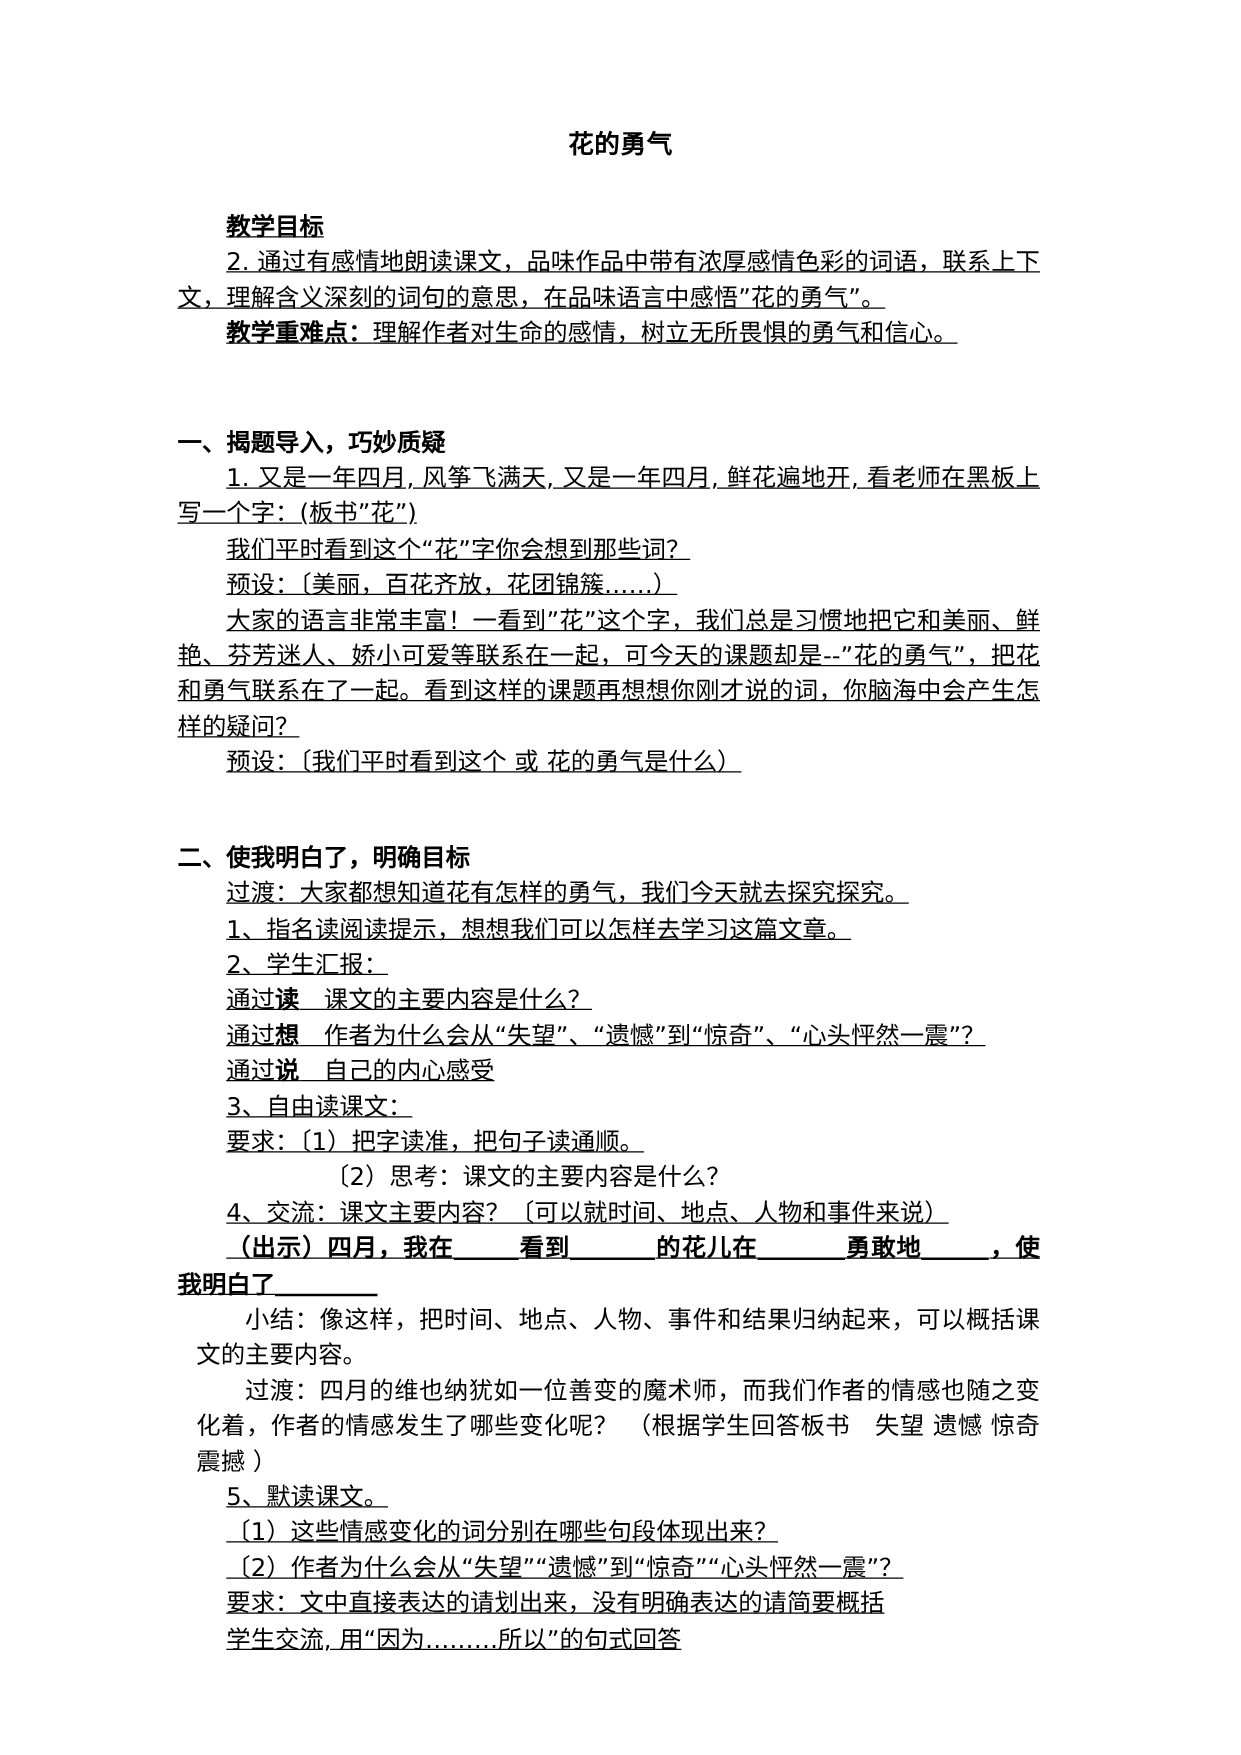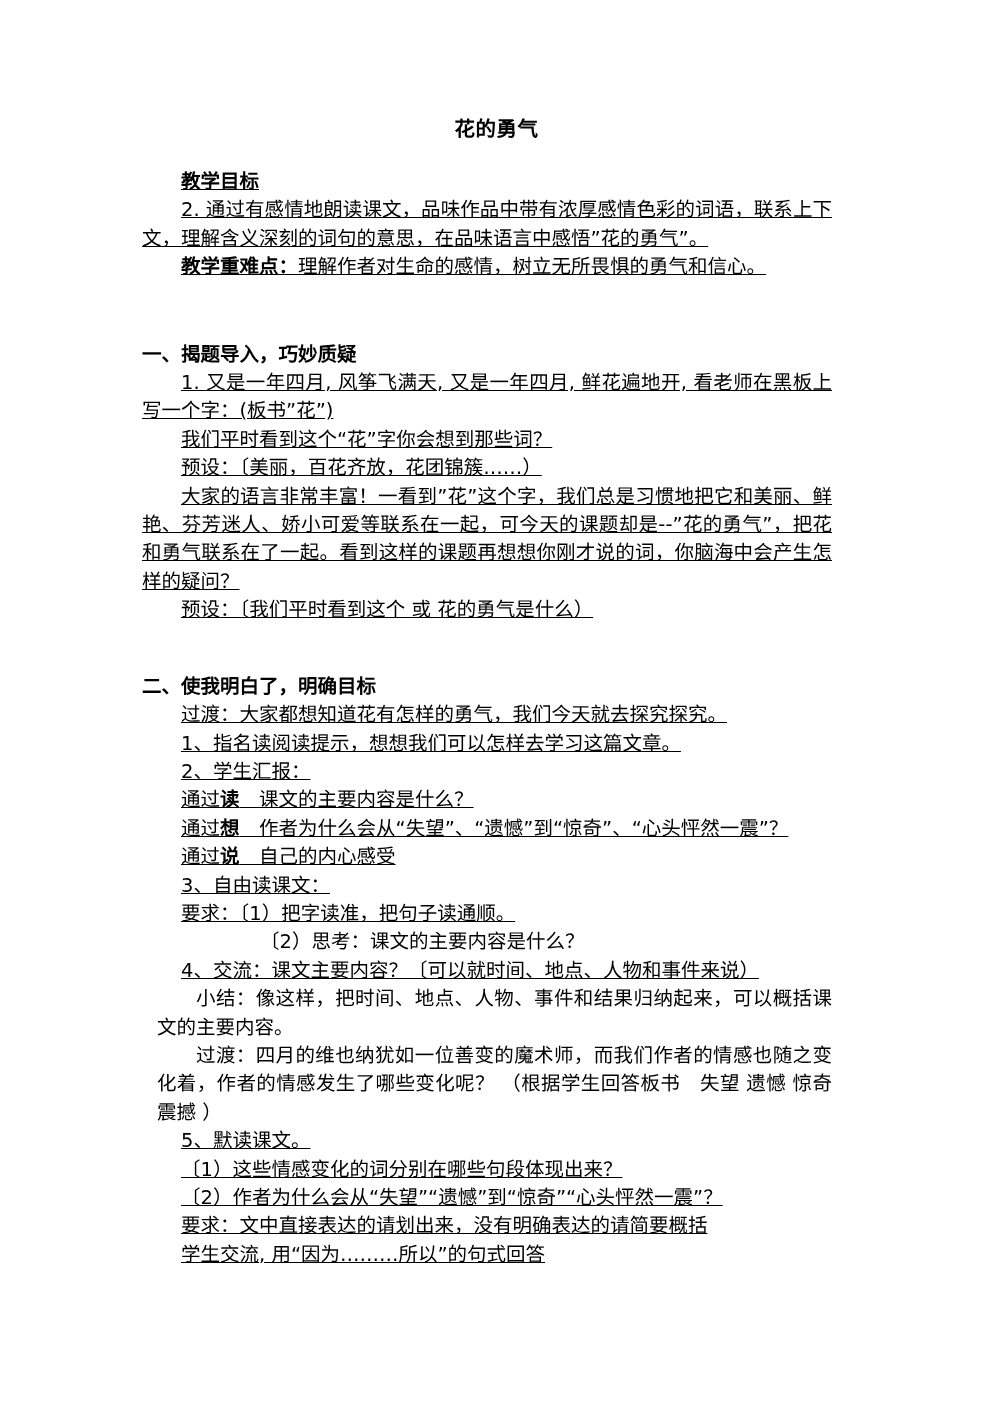--- a/index.html
+++ b/index.html
@@ -17,21 +17,21 @@
   }
   .page {
     position: relative;
     width: 993px;
     height: 1404px;
     background: #ffffff;
     box-sizing: border-box;
   }
   .doc-title {
     position: absolute;
-    top: 115px;
+    top: 101px;
     left: 0;
     width: 993px;
     text-align: center;
     font-size: 20.5px;
     font-weight: bold;
     letter-spacing: 0.5px;
     line-height: 28px;
   }
   .body-block {
     position: absolute;
@@ -111,20 +111,21 @@
 
     <p class="ln ind"><span>通过</span><b class="bc">读</b><span>　课文的主要内容是什么？</span></p>
     <p class="ln ind"><span>通过</span><b class="bc">想</b><span>　作者为什么会从“失望”、“遗憾”到“惊奇”、“心头怦然一震”？</span></p>
     <p class="ln ind"><span>通过</span><b class="bc">说</b><span>　自己的内心感受</span></p>
 
     <p class="ln ind">3、自由读课文：</p>
     <p class="ln ind">要求：〔1）把字读准，把句子读通顺。</p>
     <p class="ln req2">〔2）思考：课文的主要内容是什么？</p>
     <p class="ln ind">4、交流：课文主要内容？〔可以就时间、地点、人物和事件来说）</p>
 
+    <p class="ln ind b"><span>（出示）四月，我在</span><span class="blank bl-a"></span><span>看到</span><span class="blank bl-b"></span><span>的花儿在</span><span class="blank bl-c"></span><span>勇敢地</span><span class="blank bl-d"></span><span>，使我明白了</span><span class="blank bl-e"></span></p>
 
     <p class="ln sub">小结：像这样，把时间、地点、人物、事件和结果归纳起来，可以概括课文的主要内容。</p>
     <p class="ln sub">过渡：四月的维也纳犹如一位善变的魔术师，而我们作者的情感也随之变化着，作者的情感发生了哪些变化呢？ （根据学生回答板书　失望 遗憾 惊奇 震撼 ）</p>
 
     <p class="ln ind">5、默读课文。</p>
     <p class="ln ind">〔1）这些情感变化的词分别在哪些句段体现出来？</p>
     <p class="ln ind">〔2）作者为什么会从“失望”“遗憾”到“惊奇”“心头怦然一震”？</p>
     <p class="ln ind">要求：文中直接表达的请划出来，没有明确表达的请简要概括</p>
     <p class="ln ind">学生交流, 用“因为………所以”的句式回答</p>
 

